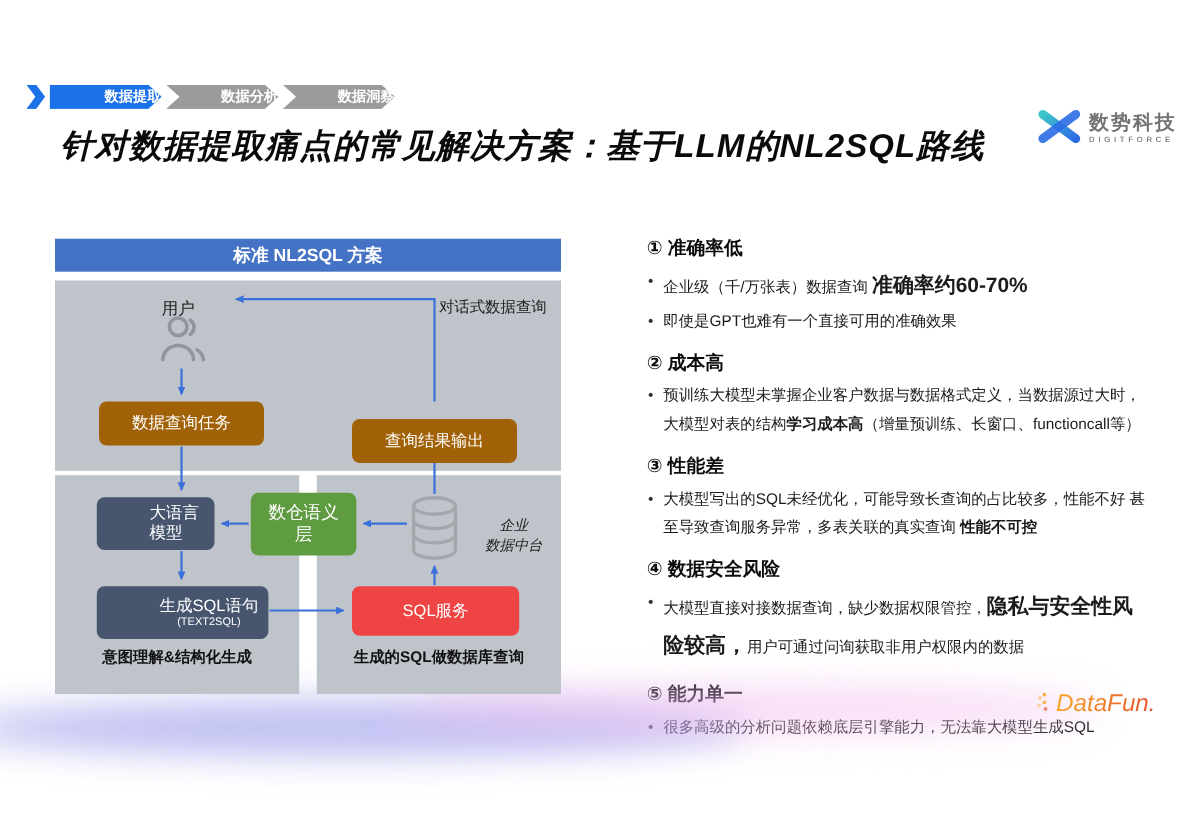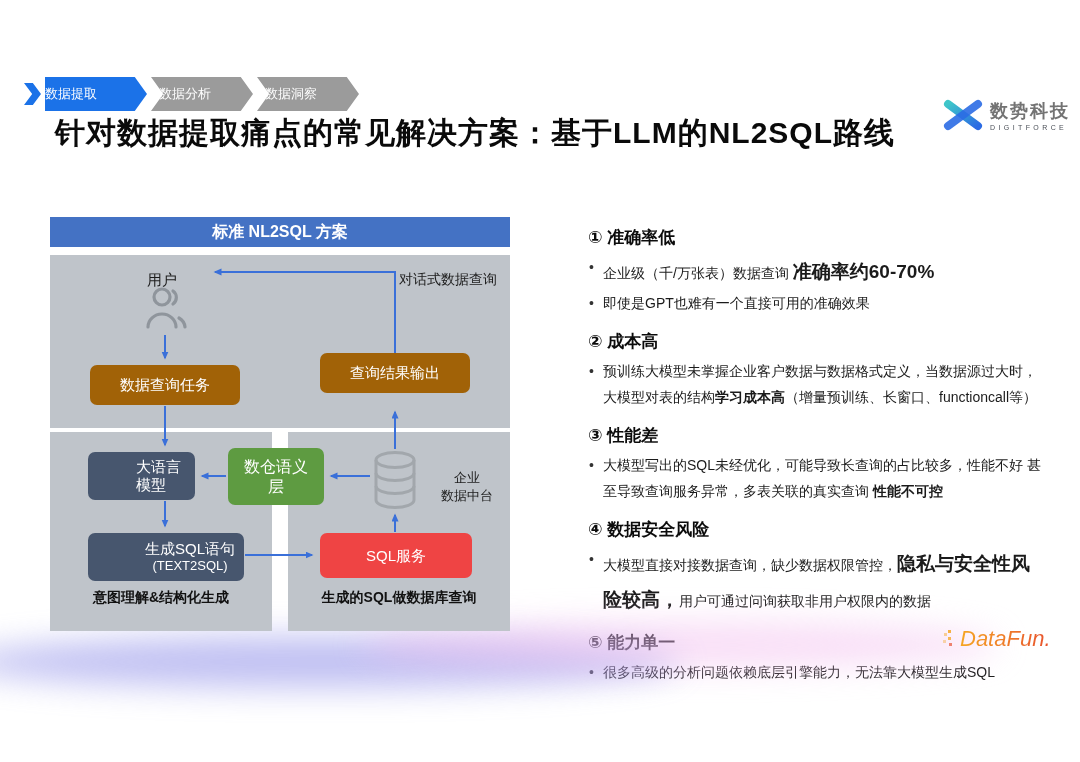--- a/index.html
+++ b/index.html
@@ -3,27 +3,27 @@
 <meta charset="utf-8">
 <style>
   * { margin:0; padding:0; box-sizing:border-box; }
   body { font-family:"Liberation Sans","DejaVu Sans",sans-serif; background:#fff; }
   .slide { position:relative; width:1080px; height:762px; background:#fff; overflow:hidden; }
 
   
   .crumbs { position:absolute; left:24px; top:77px; display:flex; align-items:center; gap:4px; }
   .crumb-lead { width:17px; height:22px; background:#1B72E8;
     clip-path:polygon(0 0,52% 0,100% 50%,52% 100%,0 100%,48% 50%); }
-  .crumb { height:34px; width:102px; display:flex; align-items:center; justify-content:flex-start;
-    color:#fff; font-size:13px; }
+  .crumb { height:22px; width:102px; display:flex; align-items:center; justify-content:flex-end;
+    color:#fff; font-size:13px;font-weight:bold; }
   .crumb.first { background:#1B72E8; clip-path:polygon(0 0,88% 0,100% 50%,88% 100%,0 100%); }
   .crumb.rest { background:#9B9B9B; clip-path:polygon(0 0,88% 0,100% 50%,88% 100%,0 100%,12% 50%); padding-left:8px; }
 
   
-  .title { position:absolute; left:55px; top:113px; font-size:30px; font-weight:bold; color:#0a0a0a; letter-spacing:1px; }
+  .title { position:absolute; left:55px; top:113px; font-size:30px; font-weight:bold; color:#0a0a0a; letter-spacing:1px;font-style:italic; }
 
   
   .brand { position:absolute; left:943px; top:99px; display:flex; align-items:center; gap:7px; }
   .brand-text .cn { font-size:18px; font-weight:bold; color:#737373; letter-spacing:2px; }
   .brand-text .en { font-size:7px; color:#4a4f57; letter-spacing:3.4px; margin-top:1px; }
 
   
   .diagram { position:absolute; left:50px; top:217px; width:468px; height:414px; }
   .dg-header { position:absolute; left:0; top:0; width:460px; height:30px; background:#4472C4;
     color:#fff; font-size:16px; font-weight:bold; display:flex; align-items:center; justify-content:center; z-index:3; }
@@ -34,27 +34,27 @@
   .dg-arrows { position:absolute; left:0; top:0; width:460px; height:414px; z-index:2; }
   .node { position:absolute; z-index:3; color:#fff; display:flex; flex-direction:column;
     align-items:center; justify-content:center; border-radius:7px; font-size:15px; line-height:1.2; }
   .node.blue { background:#a16207; }
   .node.slate { background:#47566E;padding-left:48px; }
   .node.green { background:#5E9B41; }
   .node.gold  { background:#ef4444; }
   .dg-label { position:absolute; z-index:3; color:#1c1c1c; font-size:14px;margin-top:12px; }
   .dg-label.small { font-size:13px; text-align:center; line-height:1.35; }
   .dg-caption { position:absolute; z-index:3; color:#111; font-size:14px; font-weight:bold; text-align:center; width:222px; top:372px; }
-  .sub-line { font-size:13px; }
+  .sub-line { font-size:10px; }
   .dg-icon { position:absolute; z-index:3; }
 
   
   .issues { position:absolute; left:588px; top:214px; width:456px; }
   .issue h3 { font-size:17px; font-weight:bold; color:#0c0c0c; margin:13px 0 5px 0; }
-  .issue:first-child h3 { margin-top:12px; }
+  .issue:first-child h3 { margin-top:0; }
   .issue ul { list-style:none; }
   .issue li { position:relative; padding-left:15px; font-size:14px; color:#1b1b1b; line-height:1.9; }
   .issue li .dot { position:absolute; left:1px; top:0; color:#333; }
   .seg-b { font-weight:bold; }
   .seg-bb { font-weight:bold; font-size:19px; }
 
   
   .swoosh { position:absolute; border-radius:50%; filter:blur(16px); z-index:0; }
   .swoosh.purple { left:-40px; top:636px; width:720px; height:52px; background:#8d8de8; opacity:.55; }
   .swoosh.pink { left:360px; top:622px; width:640px; height:46px; background:#f2bdee; opacity:.5; }
@@ -133,40 +133,40 @@
     <svg class="dg-icon" style="left:95px; top:68px;" width="44" height="46" viewBox="0 0 44 46">
       <g stroke="#8F959C" stroke-width="3.2" fill="none" stroke-linecap="round">
         <circle cx="17" cy="12" r="8"></circle>
         <path d="M28,6 a8,8 0 0 1 0,13"></path>
         <path d="M3,42 a14,13 0 0 1 28,0"></path>
         <path d="M34,33 a13,12 0 0 1 6,9"></path>
       </g>
     </svg>
 
     <div class="node blue" style="left:40px; top:148px; width:150px; height:40px;">数据查询任务</div>
-    <div class="node blue" style="left:270px; top:136px; width:150px; height:40px;">查询结果输出</div>
+    <div class="node blue" style="left:270px; top:164px; width:150px; height:40px;">查询结果输出</div>
 
     <div class="node slate" style="left:38px; top:235px; width:107px; height:48px;">大语言模型</div>
 
     <div class="node green" style="left:178px; top:231px; width:96px; height:57px; font-size:16px;">
       <span>数仓语义</span>
       <span>层</span>
     </div>
 
     <svg class="dg-icon" style="left:322px; top:233px;" width="46" height="60" viewBox="0 0 46 60">
       <g stroke="#A2A7AC" stroke-width="3" fill="none">
         <ellipse cx="23" cy="10" rx="19" ry="7.5"></ellipse>
         <path d="M4,10 V50"></path>
           <path d="M42,10 V50"></path>
         <path d="M4,23 a19,7.5 0 0 0 38,0"></path>
         <path d="M4,36 a19,7.5 0 0 0 38,0"></path>
         <path d="M4,50 a19,7.5 0 0 0 38,0"></path>
       </g>
     </svg>
-    <div class="dg-label small" style="left:378px; top:240px; width:78px;">
+    <div class="dg-label small" style="left:378px; top:240px; width:78px;font-style:italic;">
       <div>企业</div>
       <div>数据中台</div>
     </div>
 
     <div class="node slate" style="left:38px; top:316px; width:156px; height:48px;">
       <span>生成SQL语句</span>
       <span class="sub-line">(TEXT2SQL)</span>
     </div>
     <div class="node gold" style="left:270px; top:316px; width:152px; height:45px;">SQL服务</div>
 

